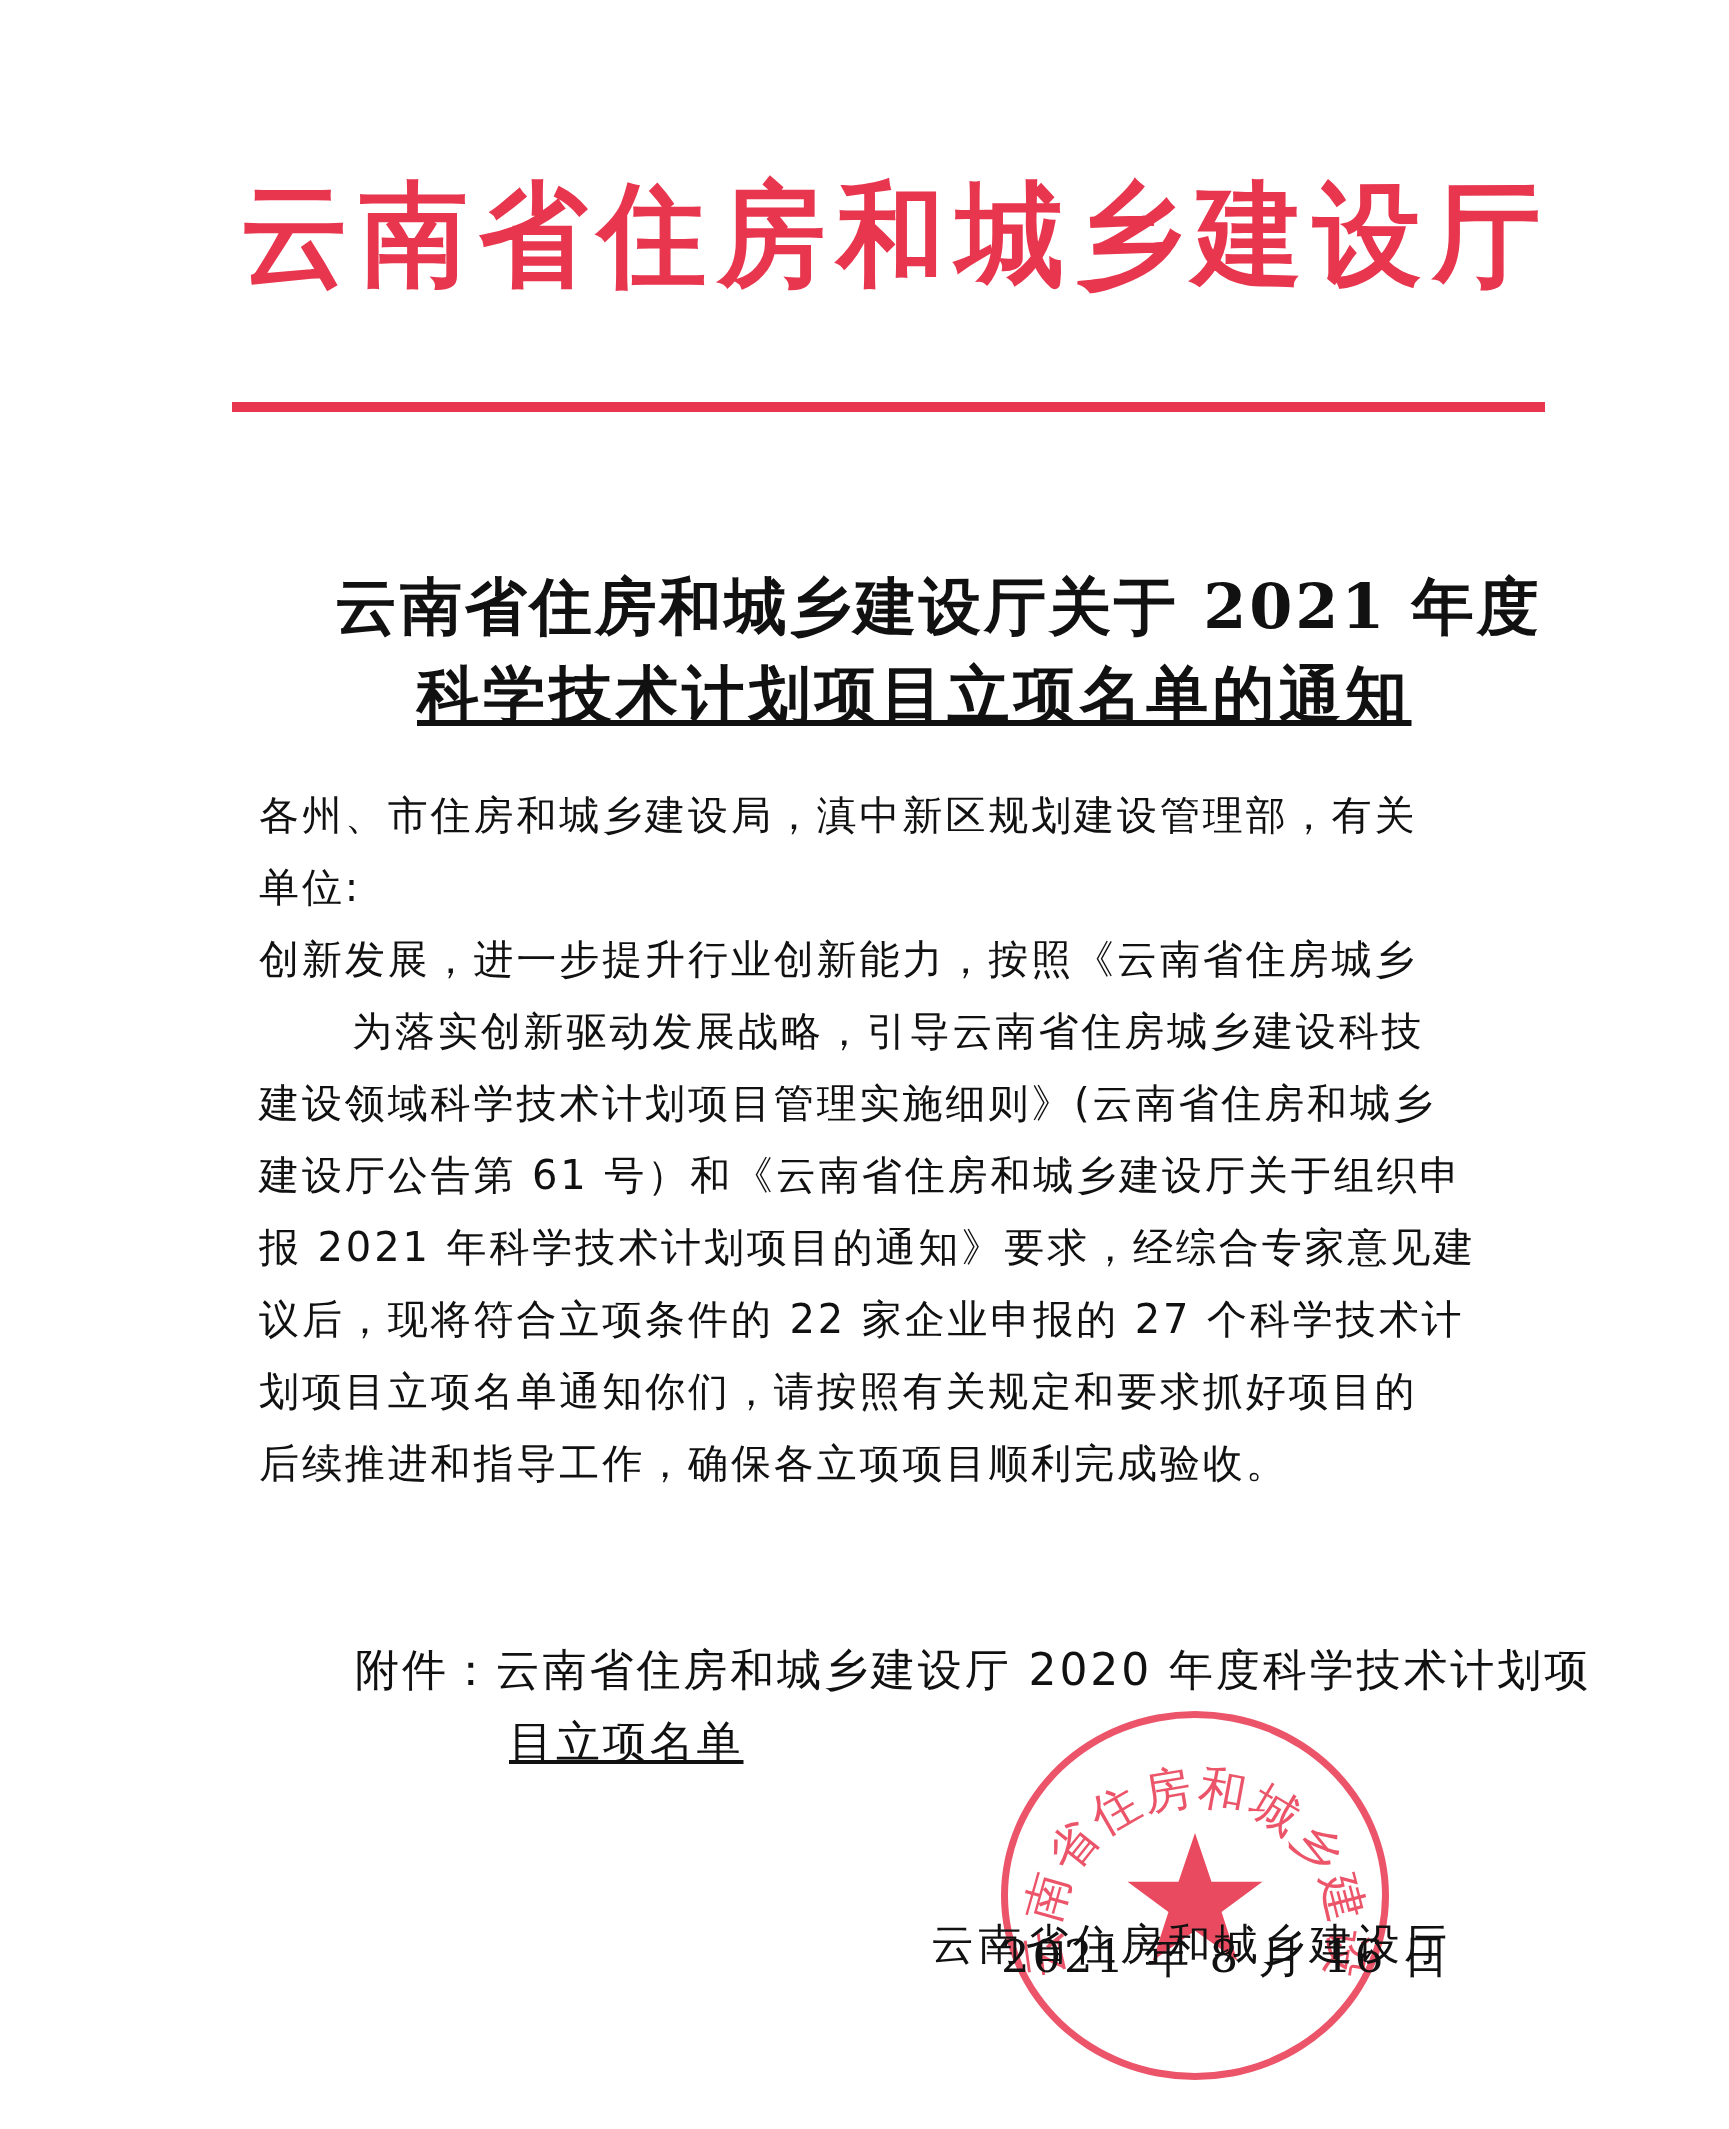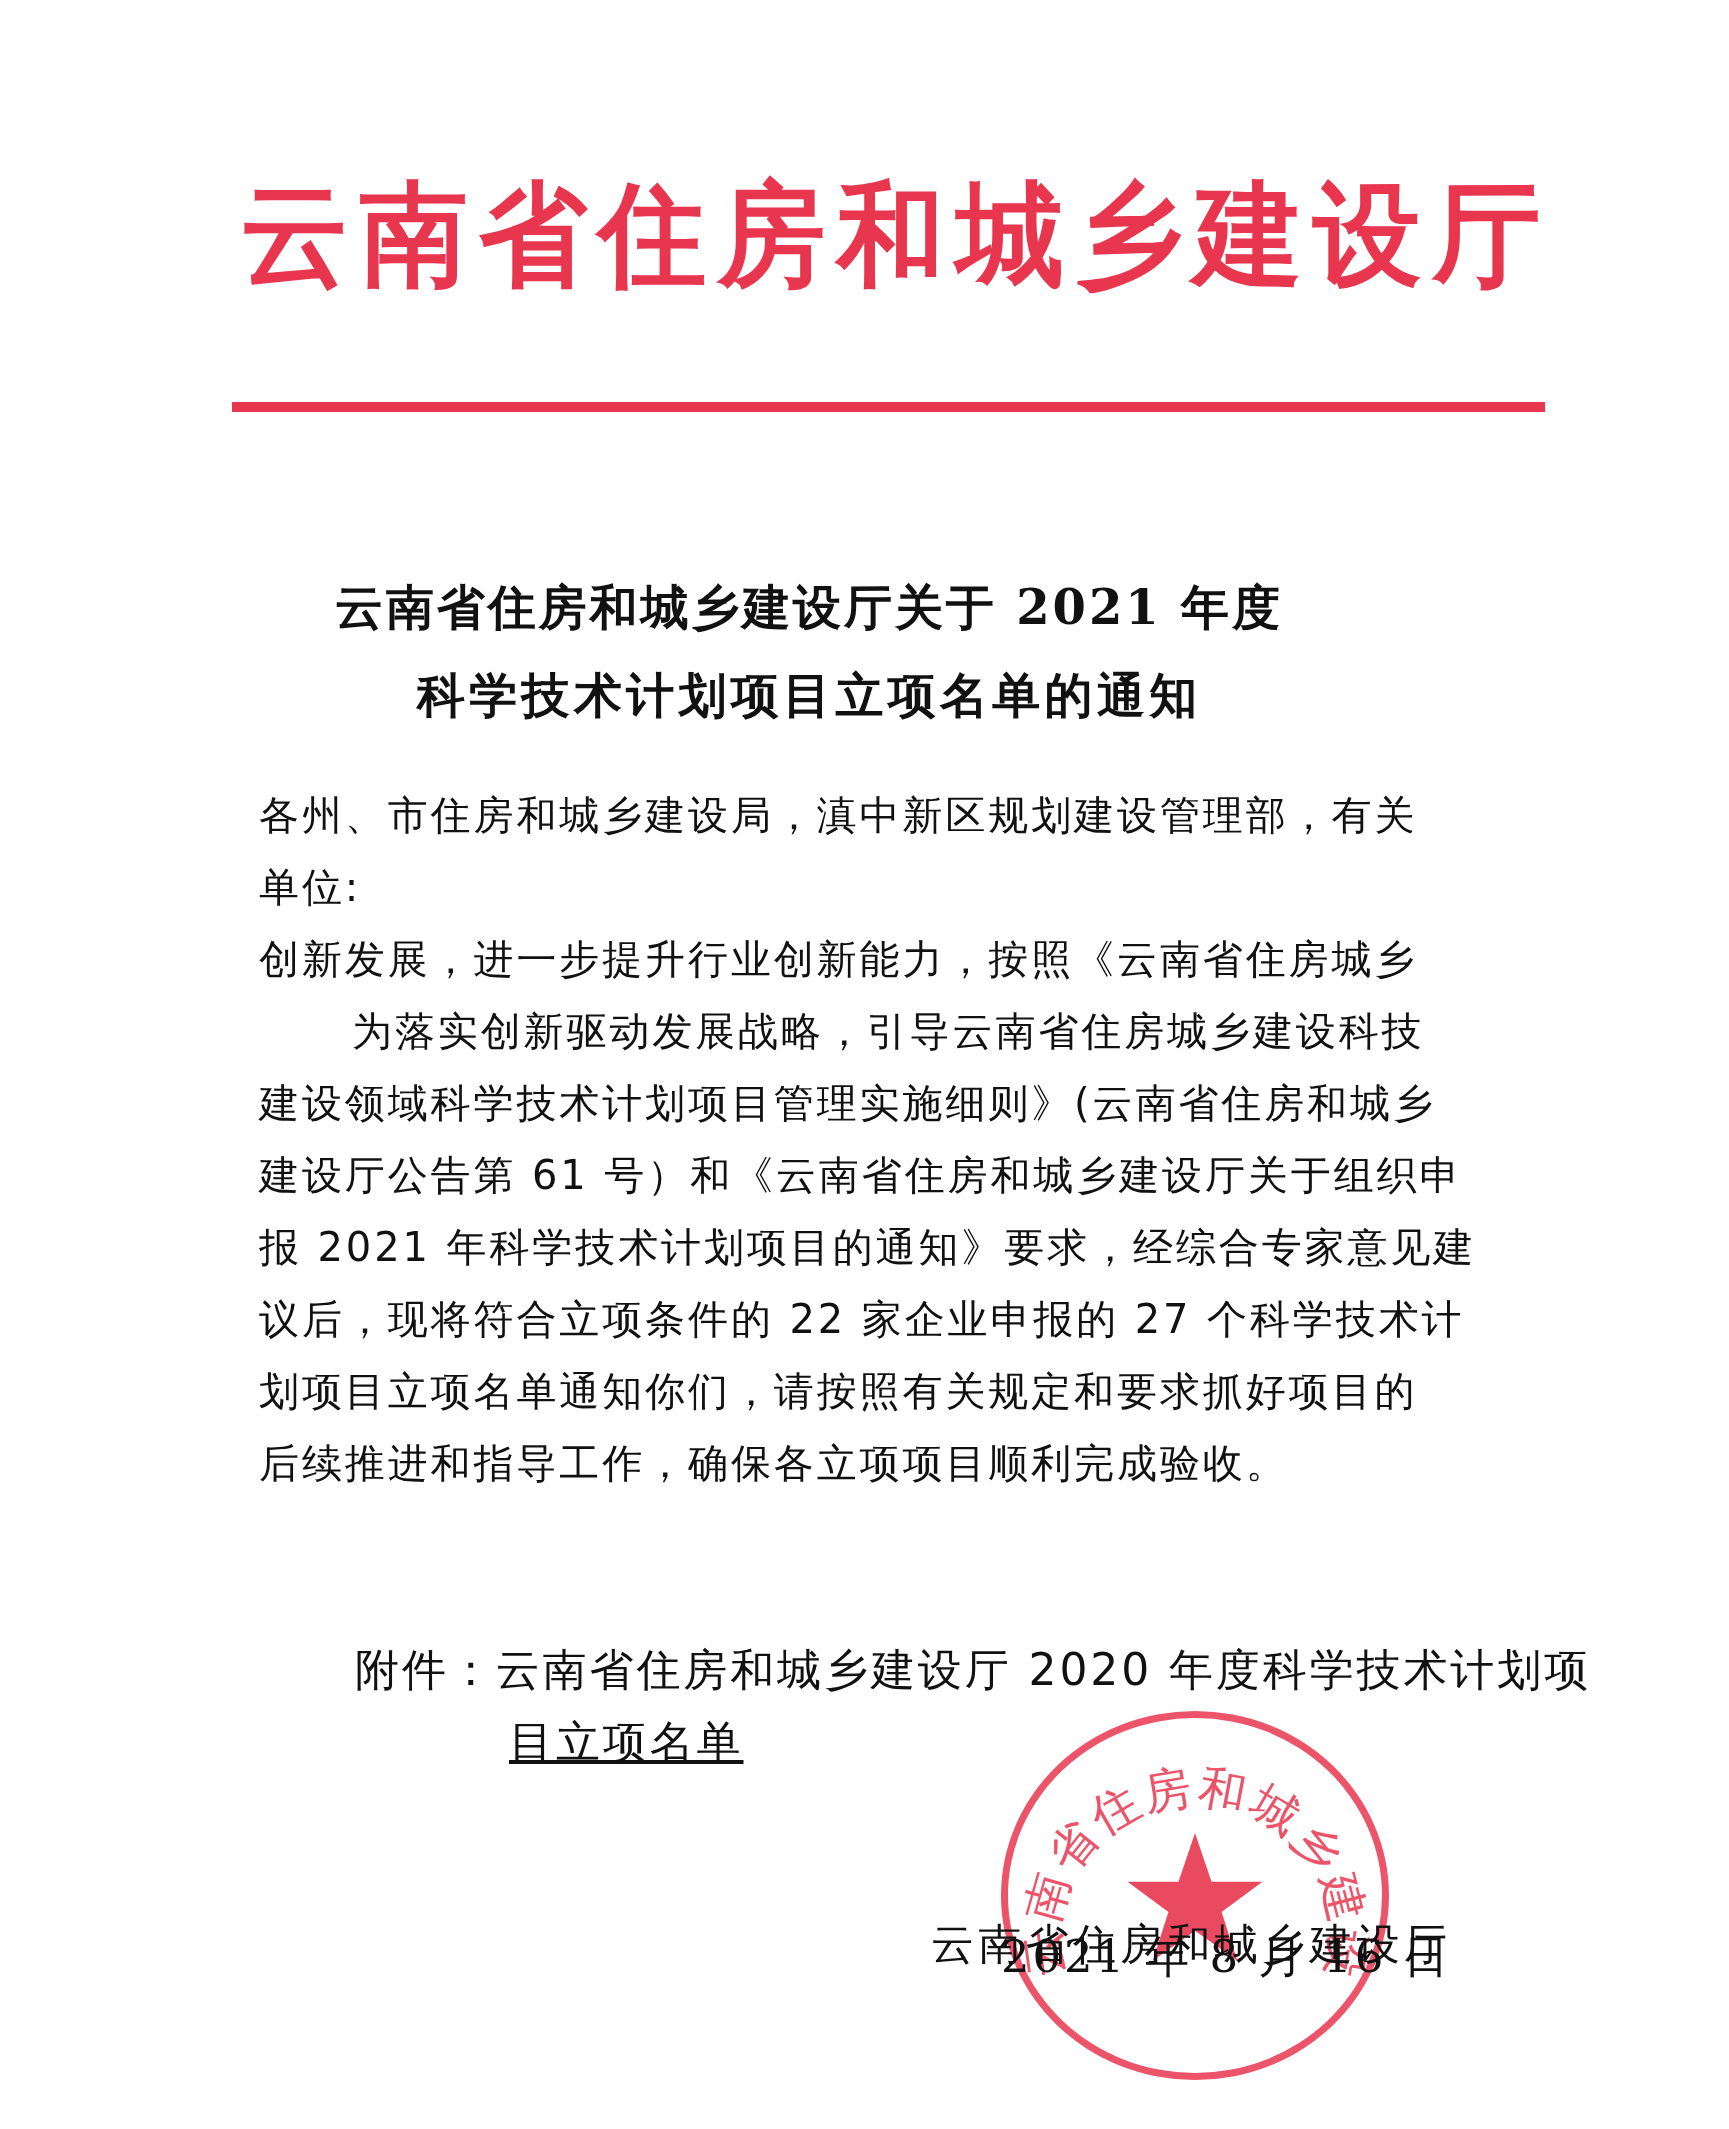--- a/index.html
+++ b/index.html
@@ -15,25 +15,25 @@
   .red-header span { display: inline-block; width: 115px; text-align: center; transform: scaleY(1.05); }
 
   .red-rule {
     position: absolute; left: 232px; top: 402px; width: 1313px; height: 10px;
     background: #e8364f;
   }
 
   .doc-title {
     position: absolute; left: 0; width: 1730px;
     font-family: "DejaVu Serif", "Liberation Serif", serif; font-weight: bold;
-    color: #111; font-size: 48px; line-height: 72px; text-align: center;
+    color: #111; font-size: 62px; line-height: 72px; text-align: center;
     white-space: nowrap;
   }
   .doc-title.l1 { top: 571px; left: 335px; width: auto; text-align: left; letter-spacing: 2.9px; }
-  .doc-title.l2 { top: 659px; left: 417px; width: auto; text-align: left; letter-spacing: 4.3px; }
+  .doc-title.l2 { top: 659px; left: 417px; width: auto; text-align: left; letter-spacing: 4.3px; text-decoration: underline; }
 
   .body-text {
     position: absolute; left: 259px; top: 779px; width: 1293px;
     font-family: "DejaVu Sans", "Liberation Sans", sans-serif;
     font-size: 40px; line-height: 72px; color: #111;
     text-align: justify; letter-spacing: 2.9px;
   }
   .line { display: block; white-space: nowrap; height: 72px; }
 
   .attach {

